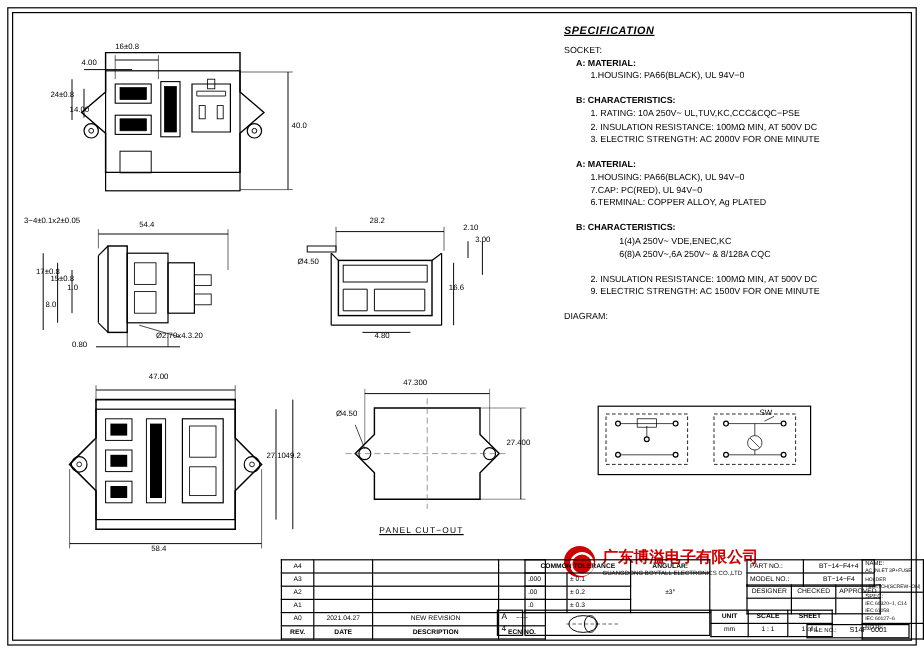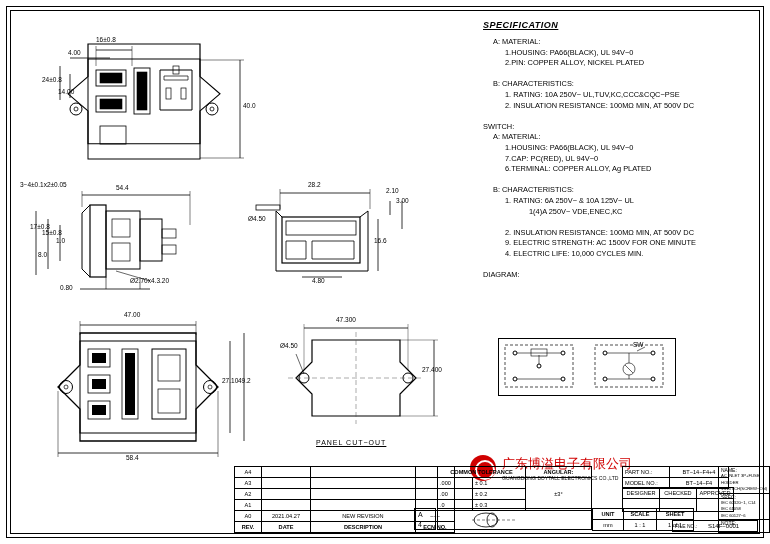--- a/index.html
+++ b/index.html
@@ -14,33 +14,33 @@
   .frame{position:absolute;left:6px;top:6px;width:756px;height:530px;border:1.5px solid #000;}
   .inner-frame{position:absolute;left:10px;top:10px;width:748px;height:522px;border:0.8px solid #000;}
 
   
   .abs{position:absolute;}
   .txt{position:absolute;font-size:6.5px;line-height:8px;white-space:nowrap;}
   .txt7{position:absolute;font-size:7px;line-height:9px;white-space:nowrap;}
   .box{position:absolute;border:1px solid #000;box-sizing:border-box;}
 
   
-  #spec{position:absolute;left:483px;top:20px;width:285px;}
+  #spec{position:absolute;left:470px;top:20px;width:285px;}
   #spec .title{font-size:9px;font-weight:bold;font-style:italic;text-decoration:underline;letter-spacing:.5px;}
   #spec .l0{font-size:7.4px;line-height:10.6px;}
-  .sp-indent1{padding-left:10px;}
+  .sp-indent1{padding-left:10px;font-weight:bold;}
   .sp-indent2{padding-left:22px;}
   .sp-indent4{padding-left:46px;}
 
   
   #diagbox{position:absolute;left:498px;top:338px;width:176px;height:56px;border:1px solid #000;}
 
   
   #company{position:absolute;left:470px;top:455px;width:170px;}
-  .cn-name{font-size:13px;font-weight:normal;color:#d00000;letter-spacing:0px;}
+  .cn-name{font-size:13px;font-weight:bold;color:#d00000;letter-spacing:0px;}
   .cn-en{font-size:5.1px;color:#111;letter-spacing:0px;}
   .logo-circle{position:absolute;left:0px;top:0px;width:26px;height:26px;border-radius:50%;background:#d00000;}
   .logo-inner{position:absolute;left:5px;top:5px;width:16px;height:16px;border-radius:50%;border:2px solid #fff;}
 
   
   table.tb{position:absolute;border-collapse:collapse;}
   table.tb td{border:1px solid #000;font-size:5.6px;padding:0 2px;line-height:8px;height:10px;vertical-align:middle;}
   .c{text-align:center;}
   .b{font-weight:bold;}
   .tiny{font-size:5px;line-height:6.4px;}
@@ -227,41 +227,40 @@
     </svg>
     <span class="txt" style="left:2px;top:22px;">Ø4.50</span>
     <span class="txt" style="left:58px;top:-4px;">47.300</span>
     <span class="txt" style="left:144px;top:46px;">27.400</span>
     <span class="txt7" style="left:38px;top:118px;letter-spacing:1px;text-decoration:underline;">PANEL CUT−OUT</span>
   </div>
 
   <div id="spec">
     <div class="title">SPECIFICATION</div>
     <div id="spec-lines" style="margin-top:7px;">
+        <div class="l0 sp-indent0">SOCKET:</div>
         <div class="l0 sp-indent1">A: MATERIAL:</div>
         <div class="l0 sp-indent2">1.HOUSING:  PA66(BLACK), UL 94V−0</div>
-        <div class="l0 sp-indent2">2.PIN: COPPER ALLOY, NICKEL PLATED</div>
         <div class="l0 sp-indent0">&nbsp;</div>
         <div class="l0 sp-indent1">B: CHARACTERISTICS:</div>
         <div class="l0 sp-indent2">1. RATING: 10A 250V~ UL,TUV,KC,CCC&amp;CQC−PSE</div>
         <div class="l0 sp-indent2">2. INSULATION RESISTANCE: 100MΩ MIN, AT 500V DC</div>
+        <div class="l0 sp-indent2">3. ELECTRIC STRENGTH:  AC 2000V FOR ONE MINUTE</div>
         <div class="l0 sp-indent0">&nbsp;</div>
-        <div class="l0 sp-indent0">SWITCH:</div>
         <div class="l0 sp-indent1">A: MATERIAL:</div>
         <div class="l0 sp-indent2">1.HOUSING:  PA66(BLACK), UL 94V−0</div>
         <div class="l0 sp-indent2">7.CAP: PC(RED), UL 94V−0</div>
         <div class="l0 sp-indent2">6.TERMINAL: COPPER ALLOY, Ag PLATED</div>
         <div class="l0 sp-indent0">&nbsp;</div>
         <div class="l0 sp-indent1">B: CHARACTERISTICS:</div>
-        <div class="l0 sp-indent2">1. RATING: 6A 250V~ &amp; 10A 125V~ UL</div>
         <div class="l0 sp-indent4">1(4)A 250V~ VDE,ENEC,KC</div>
+        <div class="l0 sp-indent4">6(8)A 250V~,6A 250V~ &amp; 8/128A CQC</div>
         <div class="l0 sp-indent0">&nbsp;</div>
         <div class="l0 sp-indent2">2. INSULATION RESISTANCE: 100MΩ MIN, AT 500V DC</div>
         <div class="l0 sp-indent2">9. ELECTRIC STRENGTH:  AC 1500V FOR ONE MINUTE</div>
-        <div class="l0 sp-indent2">4. ELECTRIC LIFE: 10,000 CYCLES MIN.</div>
         <div class="l0 sp-indent0">&nbsp;</div>
         <div class="l0 sp-indent0">DIAGRAM:</div>
       </div>
   </div>
 
   <div id="diagbox">
     <svg width="174" height="54" style="position:absolute;left:0;top:0;">
       <rect x="6" y="6" width="68" height="42" fill="none" stroke="#000" stroke-width=".7" stroke-dasharray="3,2"></rect>
       <rect x="96" y="6" width="68" height="42" fill="none" stroke="#000" stroke-width=".7" stroke-dasharray="3,2"></rect>
 

